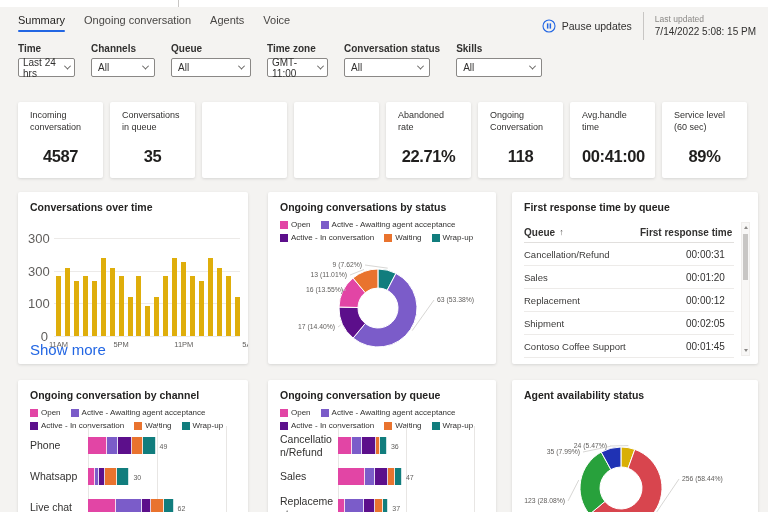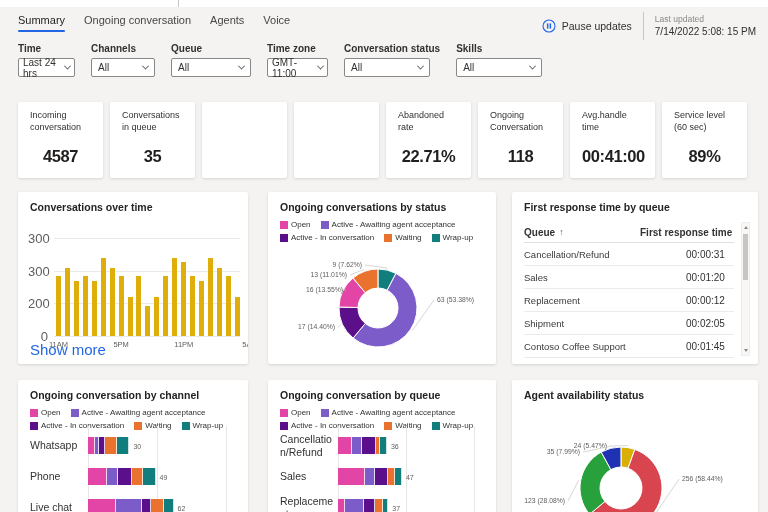--- a/index.html
+++ b/index.html
@@ -218,21 +218,21 @@
 
 <div class="row row1">
   <div class="card cardA">
     <div class="ctitle">Conversations over time</div>
     <div class="bchart" id="barchart">
         <div class="gline" style="top: 9px;"></div>
         <div class="ylab" style="top: 9px;">300</div>
         <div class="gline" style="top: 41.6667px;"></div>
         <div class="ylab" style="top: 41.6667px;">300</div>
         <div class="gline" style="top: 74.3333px;"></div>
-        <div class="ylab" style="top: 74.3333px;">200</div>
+        <div class="ylab" style="top: 74.3333px;">100</div>
         <div class="gline" style="top: 107px;"></div>
         <div class="ylab" style="top: 107px;">0</div>
         <div class="barsbox">
           <div class="vbar" style="height: 60.4333px; background: rgb(223, 174, 11);"></div>
           <div class="vbar" style="height: 67.9467px; background: rgb(223, 174, 11);"></div>
           <div class="vbar" style="height: 54.5533px; background: rgb(223, 174, 11);"></div>
           <div class="vbar" style="height: 60.4333px; background: rgb(223, 174, 11);"></div>
           <div class="vbar" style="height: 54.5533px; background: rgb(223, 174, 11);"></div>
           <div class="vbar" style="height: 78.4px; background: rgb(223, 174, 11);"></div>
           <div class="vbar" style="height: 67.9467px; background: rgb(223, 174, 11);"></div>
@@ -379,43 +379,43 @@
           </span>
         </div>
       </div>
     <div class="schart" id="stacked-channel">
         <div class="sgrid" style="left: 58px; right: 14px;">
           <div class="sgridline" style="left: 0%;"></div>
           <div class="sgridline" style="left: 50%;"></div>
           <div class="sgridline" style="left: 100%;"></div>
         </div>
         <div class="srow">
+          <div class="slabel">Phone</div>
+          <div class="splot" style="margin-right: 14px;">
+            <div class="sbar" style="width: 100%;">
+              <div class="sseg" style="width: 14%; background: rgb(226, 69, 165);"></div>
+              <div class="sseg" style="width: 8%; background: rgb(123, 92, 201);"></div>
+              <div class="sseg" style="width: 10%; background: rgb(92, 15, 139);"></div>
+              <div class="sseg" style="width: 8%; background: rgb(233, 115, 46);"></div>
+              <div class="sseg" style="width: 9%; background: rgb(17, 125, 125);"></div>
+            </div>
+            <span class="stotal" style="left: calc(49% + 4px);">49</span>
+          </div>
+        </div>
+        <div class="srow">
           <div class="slabel">Whatsapp</div>
           <div class="splot" style="margin-right: 14px;">
             <div class="sbar" style="width: 100%;">
               <div class="sseg" style="width: 5%; background: rgb(226, 69, 165);"></div>
               <div class="sseg" style="width: 3%; background: rgb(123, 92, 201);"></div>
               <div class="sseg" style="width: 4%; background: rgb(92, 15, 139);"></div>
               <div class="sseg" style="width: 9%; background: rgb(233, 115, 46);"></div>
               <div class="sseg" style="width: 9%; background: rgb(17, 125, 125);"></div>
             </div>
             <span class="stotal" style="left: calc(30% + 4px);">30</span>
-          </div>
-        </div>
-        <div class="srow">
-          <div class="slabel">Phone</div>
-          <div class="splot" style="margin-right: 14px;">
-            <div class="sbar" style="width: 100%;">
-              <div class="sseg" style="width: 14%; background: rgb(226, 69, 165);"></div>
-              <div class="sseg" style="width: 8%; background: rgb(123, 92, 201);"></div>
-              <div class="sseg" style="width: 10%; background: rgb(92, 15, 139);"></div>
-              <div class="sseg" style="width: 8%; background: rgb(233, 115, 46);"></div>
-              <div class="sseg" style="width: 9%; background: rgb(17, 125, 125);"></div>
-            </div>
-            <span class="stotal" style="left: calc(49% + 4px);">49</span>
           </div>
         </div>
         <div class="srow">
           <div class="slabel">Live chat</div>
           <div class="splot" style="margin-right: 14px;">
             <div class="sbar" style="width: 100%;">
               <div class="sseg" style="width: 20%; background: rgb(226, 69, 165);"></div>
               <div class="sseg" style="width: 19%; background: rgb(123, 92, 201);"></div>
               <div class="sseg" style="width: 7%; background: rgb(92, 15, 139);"></div>
               <div class="sseg" style="width: 9%; background: rgb(233, 115, 46);"></div>

